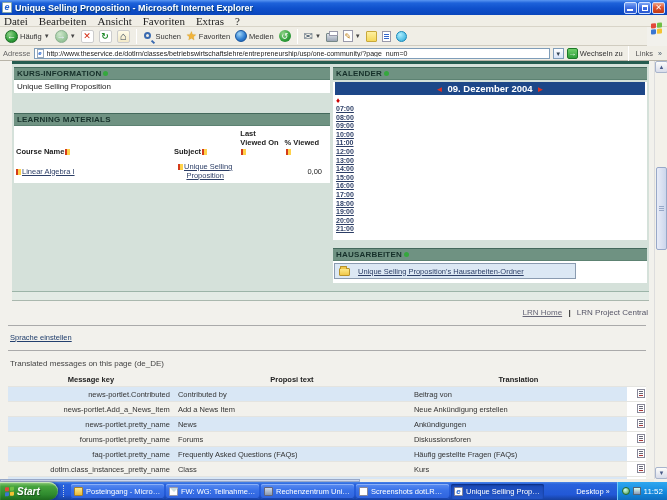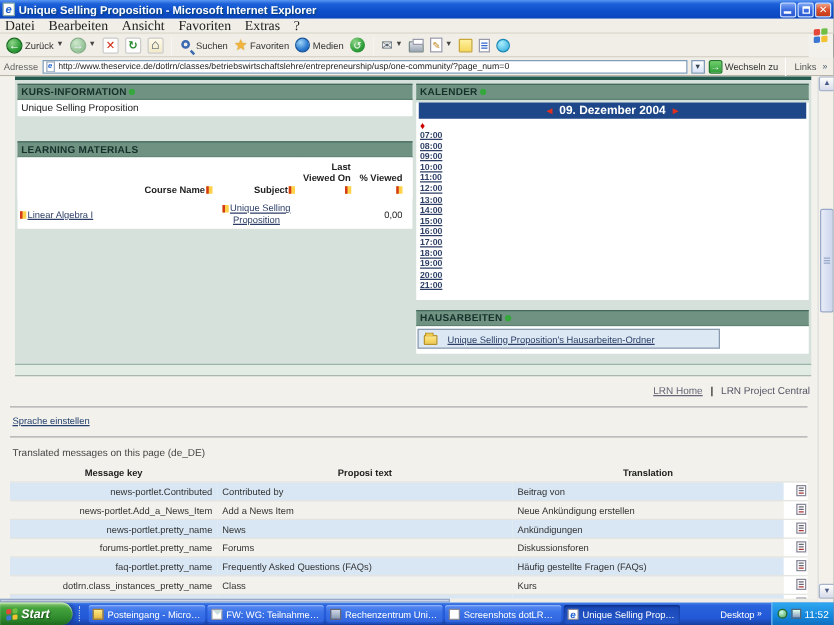--- a/index.html
+++ b/index.html
@@ -90,21 +90,21 @@
   .portlet-body { background:#fff; font-size:8px; color:#222; }
   .pad-body { padding:2px 3px; }
 
   a.plink { color:#2c3e66; text-decoration:underline; }
   .marker { display:inline-block; width:5px; height:6px; background:#ffd24a; border-left:2px solid #d43a1a; margin-right:1px; vertical-align:middle; }
 
   .gap12 { height:12px; } .gap8 { height:8px; }
 
   
   .lm-table { width:100%; border-collapse:collapse; font-size:7.5px; }
-  .lm-table th { font-weight:bold; color:#222; text-align:right; vertical-align:bottom; padding:3px 2px; background:#fff; }
+  .lm-table th { font-weight:bold; color:#222; text-align:left; vertical-align:bottom; padding:3px 2px; background:#fff; }
   .lm-table td { padding:3px 2px; vertical-align:middle; }
   .lm-row-alt { background:#e7f0f8; }
   .lm-course { text-align:left; width:50%;margin-left:16px; }
   .lm-subject { text-align:center; width:21%; }
   .lm-last { width:14%; }
   .lm-viewed { text-align:right; width:15%; padding-right:8px !important; }
   .sort-icon { display:inline-block; width:5px; height:6px; background:#ffd24a; border-left:2px solid #d43a1a; margin-left:1px; vertical-align:middle; }
 
   
   .cal-body { min-height:158px; }
@@ -215,21 +215,21 @@
         <i class="wf-r"></i>
         <i class="wf-g"></i>
         <i class="wf-b"></i>
         <i class="wf-y"></i>
       </span>
   </div>
 
   <div class="toolbar">
     <span class="tbtn">
       <span class="circle-icon c-green">←</span>
-      <span>Zurück</span>
+      <span>Häufig</span>
       <span class="caret">▼</span>
     </span>
     <span class="tbtn">
       <span class="circle-icon c-green-dim">→</span>
       <span class="caret">▼</span>
     </span>
     <span class="tbtn">
         <span class="sq-icon stop-x">✕</span>
       </span>
     <span class="tbtn">

